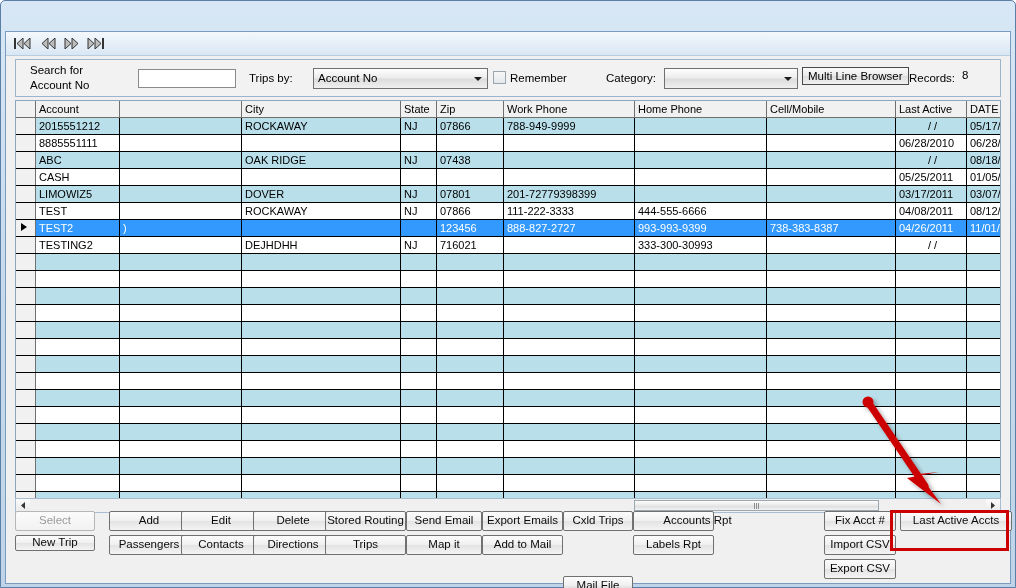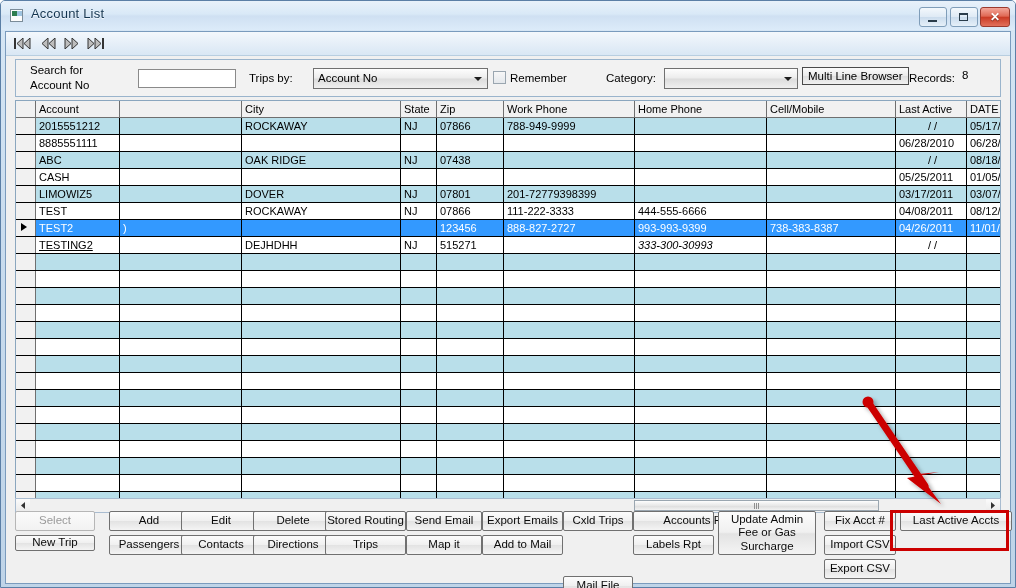--- a/index.html
+++ b/index.html
@@ -192,36 +192,20 @@
     position:absolute;left:889px;top:509px;width:119px;height:41px;
     border:3px solid #cc0000;box-sizing:border-box;z-index:40;
   }
   #annot-arrow{position:absolute;left:840px;top:385px;width:176px;height:130px;z-index:41;}
 </style>
 </head>
 <body>
 
 <div id="window">
 
-  <div id="titlebar">
-    <div id="title-icon">
-        <i></i>
-        <i class="b"></i>
-      </div>
-    <div id="title-text">Account List</div>
-    <div class="winbtn" id="btn-min">
-        <span class="g"></span>
-      </div>
-    <div class="winbtn" id="btn-max">
-        <span class="g"></span>
-      </div>
-    <div class="winbtn" id="btn-close">
-        <span class="x">✕</span>
-      </div>
-  </div>
 
   <div class="frame-inner">
 
     <div id="toolbar">
       <div class="navbtn" id="nav-first">
         <svg width="17" height="11" viewBox="0 0 17 11">
             <rect x="0" y="0" width="2" height="11" fill="#333"></rect>
             <polygon points="9,0 9,11 3,5.5" fill="#bdbdbd" stroke="#333" stroke-width="1"></polygon>
             <polygon points="16,0 16,11 10,5.5" fill="#bdbdbd" stroke="#333" stroke-width="1"></polygon>
           </svg>
@@ -374,27 +358,27 @@
               <td style="width: 32px;"></td>
               <td style="width: 63px;">123456</td>
               <td style="width: 127px;">888-827-2727</td>
               <td style="width: 128px;">993-993-9399</td>
               <td style="width: 125px;">738-383-8387</td>
               <td style="width: 67px;">04/26/2011</td>
               <td style="width: 82px;">11/01/2009</td>
             </tr>
             <tr class="norm">
               <td class="ind" style="width: 16px;"></td>
-              <td style="width: 80px; text-decoration: underline;">TESTING2</td>
+              <td style="width: 80px;">TESTING2</td>
               <td style="width: 118px;"></td>
               <td style="width: 155px;">DEJHDHH</td>
               <td style="width: 32px;">NJ</td>
-              <td style="width: 63px;">515271</td>
+              <td style="width: 63px;">716021</td>
               <td style="width: 127px;"></td>
-              <td style="width: 128px; font-style: italic;">333-300-30993</td>
+              <td style="width: 128px;">333-300-30993</td>
               <td style="width: 125px;"></td>
               <td class="ctr" style="width: 67px;">/  /</td>
               <td class="ctr" style="width: 82px;">/  /</td>
             </tr>
             <tr class="alt">
               <td class="ind" style="width: 16px;">&nbsp;</td>
               <td style="width: 80px;">&nbsp;</td>
               <td style="width: 118px;">&nbsp;</td>
               <td style="width: 155px;">&nbsp;</td>
               <td style="width: 32px;">&nbsp;</td>
@@ -623,21 +607,20 @@
         <div class="btn" style="left: 94px; top: 26px; width: 80px; height: 20px;">Passengers</div>
         <div class="btn" style="left: 166px; top: 26px; width: 80px; height: 20px;">Contacts</div>
         <div class="btn" style="left: 238px; top: 26px; width: 80px; height: 20px;">Directions</div>
         <div class="btn" style="left: 310px; top: 26px; width: 81px; height: 20px;">Trips</div>
         <div class="btn" style="left: 391px; top: 26px; width: 76px; height: 20px;">Map it</div>
         <div class="btn" style="left: 467px; top: 26px; width: 81px; height: 20px;">Add to Mail</div>
         <div class="btn" style="left: 548px; top: 26px; width: 70px; height: 20px; margin-top: 41px;">Mail File</div>
         <div class="btn" style="left: 618px; top: 26px; width: 81px; height: 20px;">Labels Rpt</div>
         <div class="btn" style="left: 809px; top: 26px; width: 72px; height: 20px;">Import CSV</div>
         <div class="btn" style="left: 809px; top: 50px; width: 72px; height: 20px;">Export CSV</div>
-        <div class="btn" style="left: 703px; top: 2px; width: 98px; height: 44px; white-space: normal; padding: 0px 4px;">Update Admin Fee or Gas Surcharge</div>
       </div>
 
   </div>
 
   <div id="annot-rect"></div>
   <svg id="annot-arrow" viewBox="0 0 176 130">
     <defs>
       <filter id="sh" x="-30%" y="-30%" width="180%" height="180%">
         <feDropShadow dx="3" dy="3" stdDeviation="2" flood-color="#000" flood-opacity="0.35"></feDropShadow>
       </filter>

